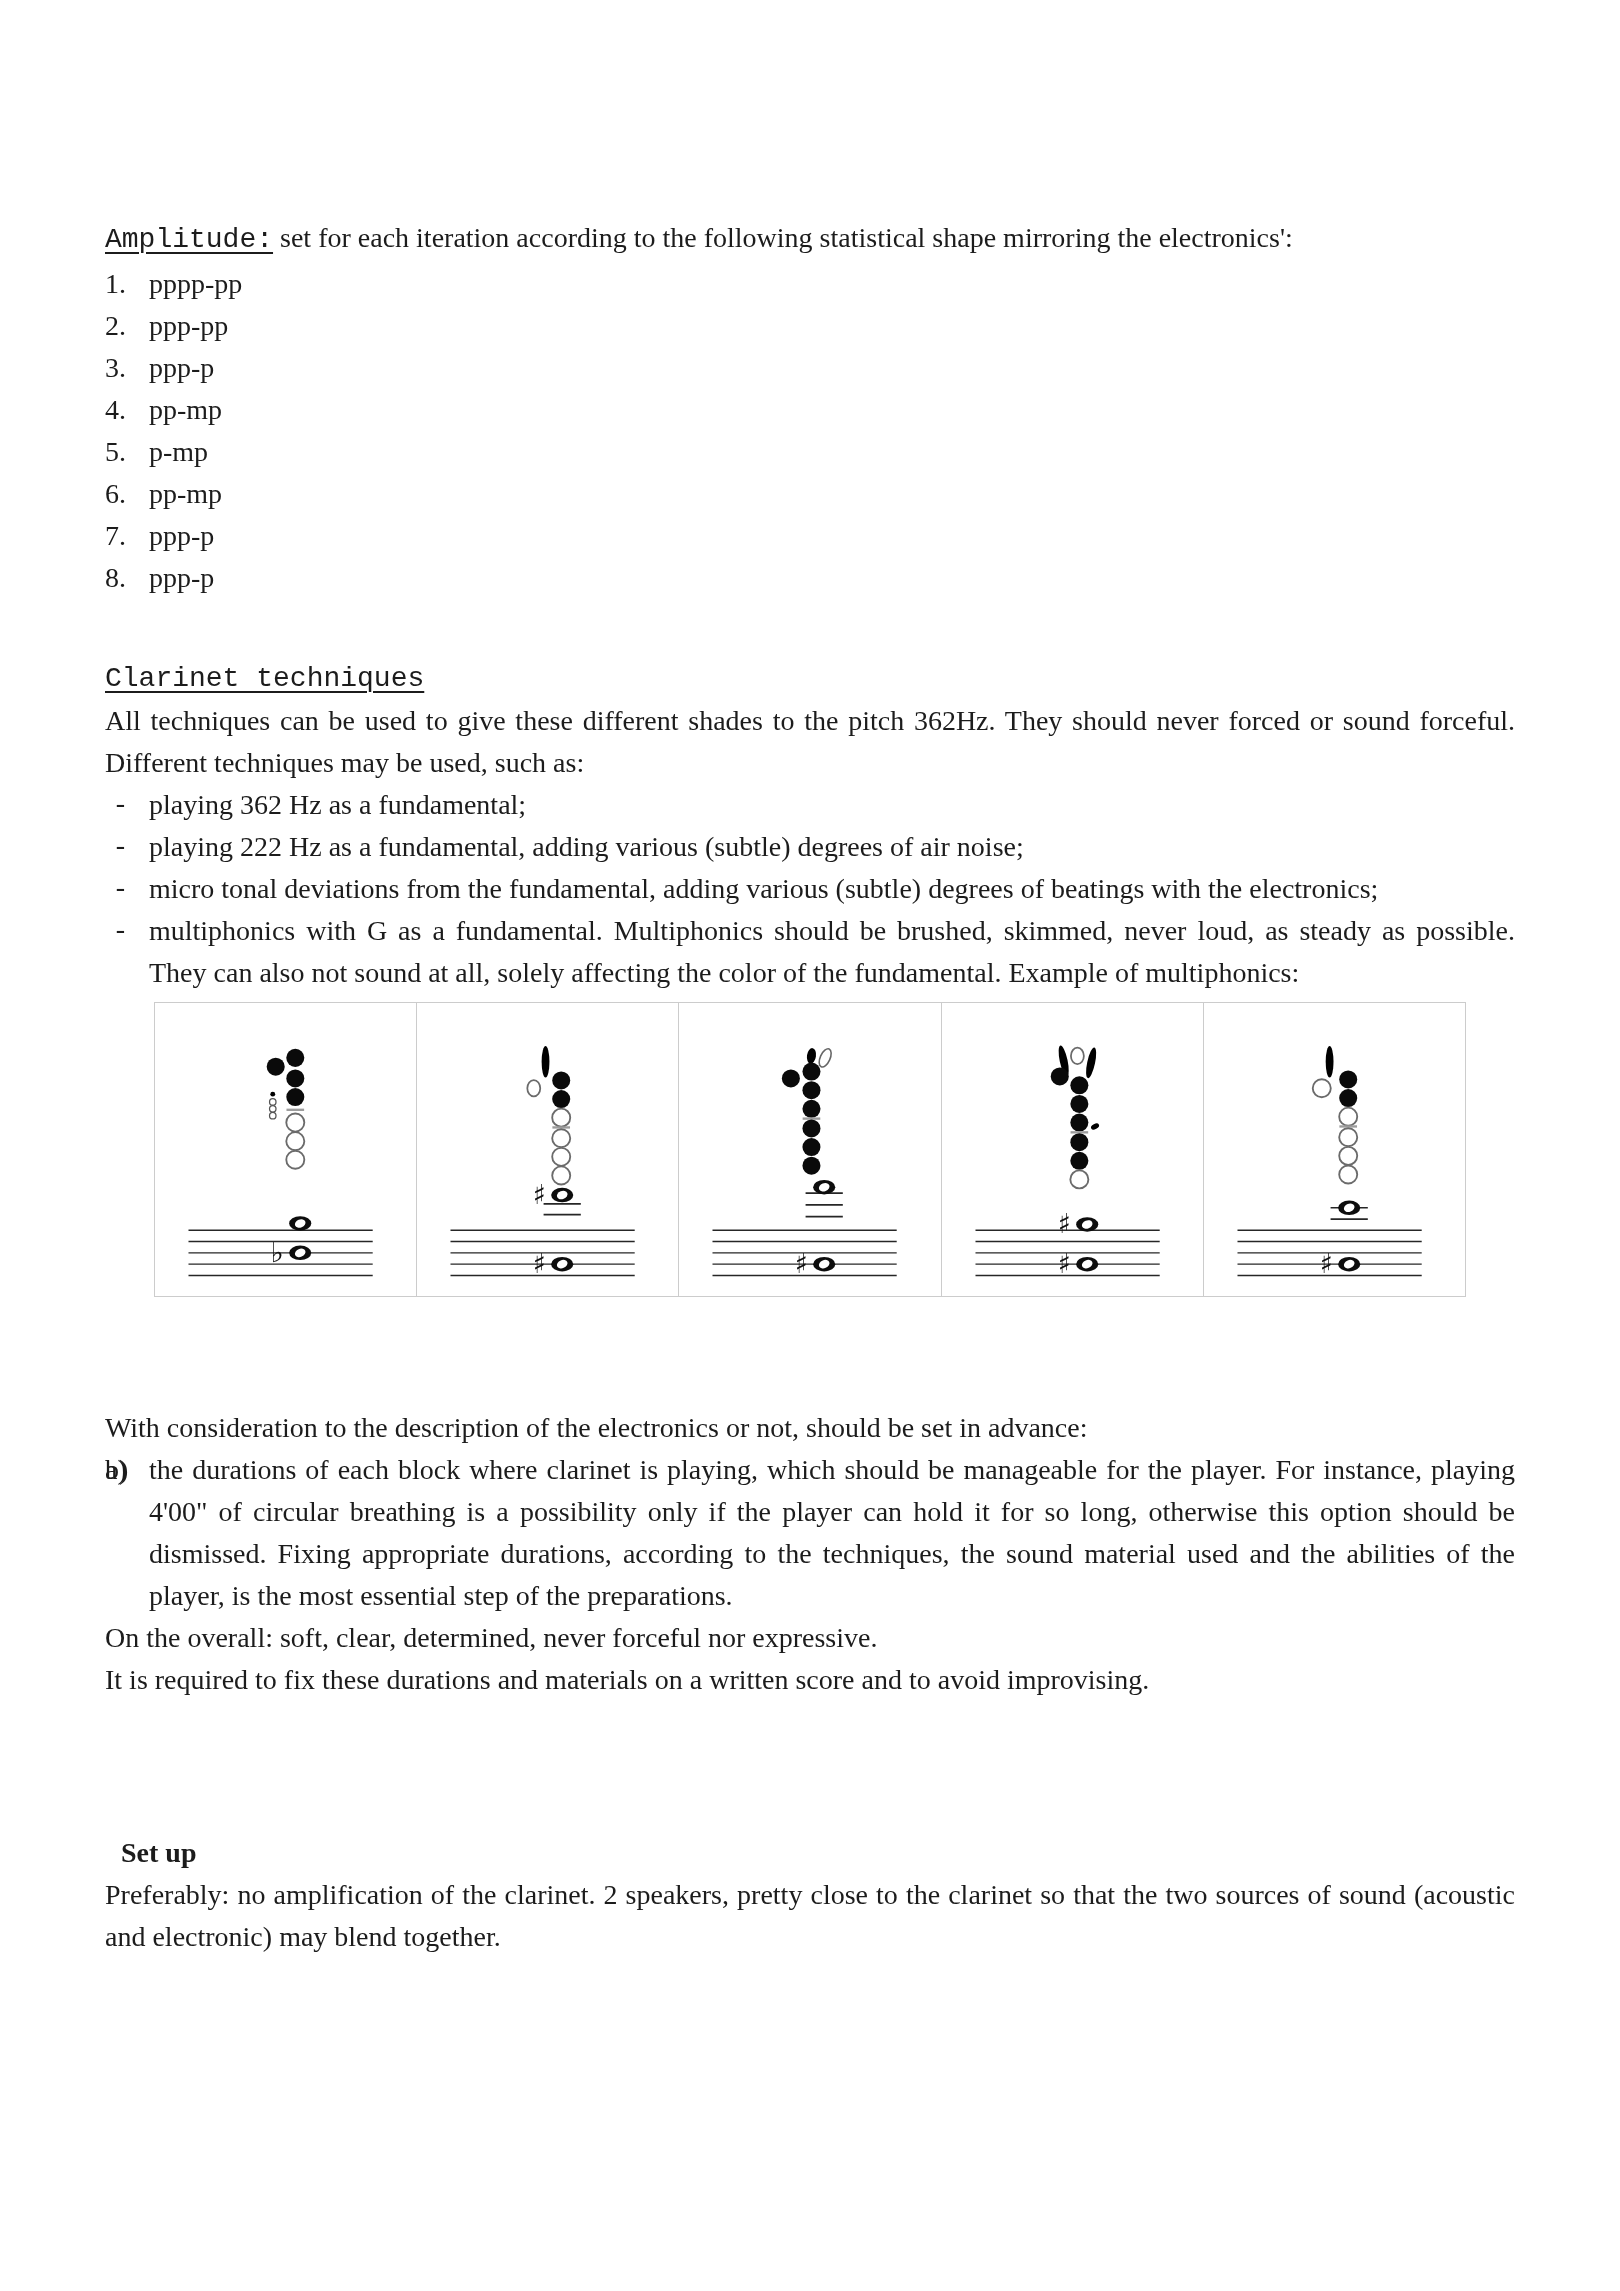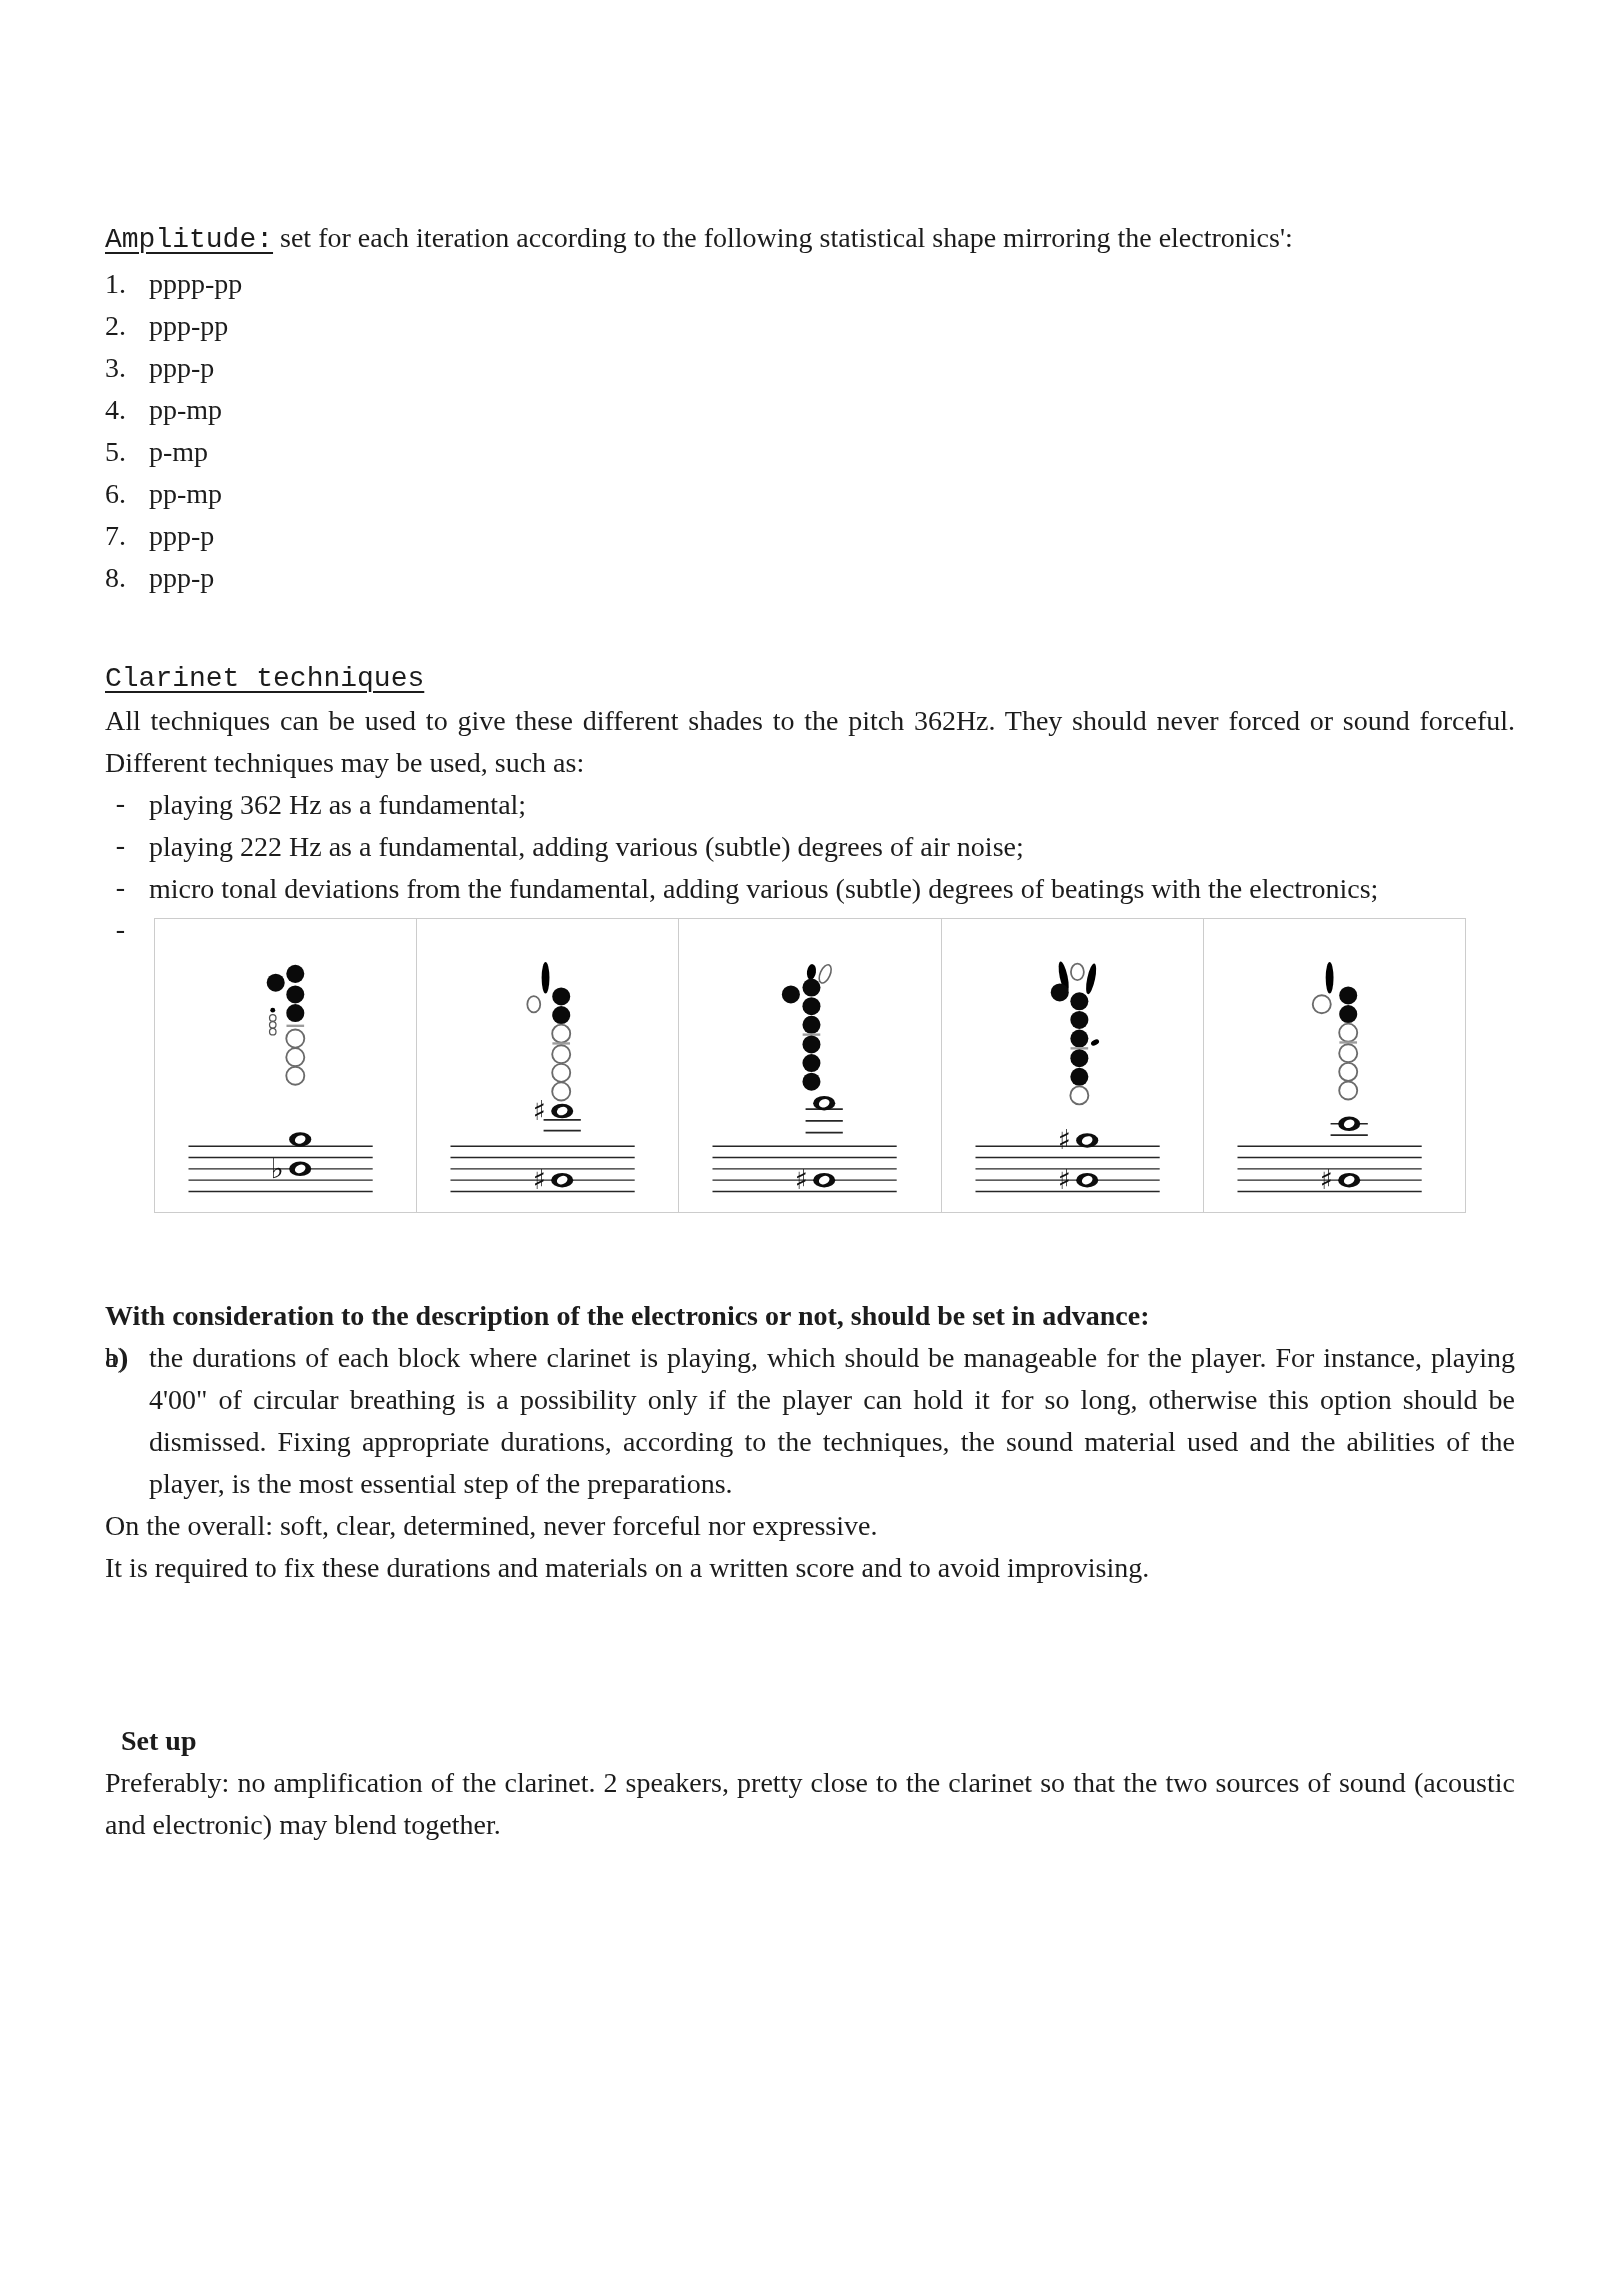--- a/index.html
+++ b/index.html
@@ -17,21 +17,21 @@
   .heading{margin:59px 0 0 0;font-weight:normal;font-size:28px;line-height:42px;}
   .bullets{margin:0;}
   .bullet{position:relative;padding-left:44px;text-align:justify;}
   .bullet .marker{position:absolute;left:10.8px;top:-2px;}
   .figure{
     margin:7.8px 0 0 49px;width:1312px;height:295px;box-sizing:border-box;
     border:1px solid #cccccc;display:flex;background:#fff;
   }
   .panel{flex:1 1 0;border-right:1px solid #cccccc;overflow:visible;}
   .panel:last-child{border-right:none;}
-  .consider{margin-top:82px;font-weight:bold;}
+  .consider{margin-top:110px;}
   .ab-list{margin:0;}
   .ab-item{position:relative;padding-left:44px;text-align:justify;}
   .ab-item .marker{position:absolute;left:0;}
   .setup-heading{margin:131px 0 0 16px;font-weight:bold;font-size:28px;line-height:42px;}
 </style>
 </head>
 <body>
 
 <p class="amplitude-p"><span class="u">Amplitude:</span><span> set for each iteration according to the following statistical shape mirroring the electronics':</span></p>
 
@@ -93,20 +93,21 @@
       <span>playing 222 Hz as a fundamental, adding various (subtle) degrees of air noise;</span>
     </div>
 
     <div class="bullet">
       <span class="marker">-</span>
       <span>micro tonal deviations from the fundamental, adding various (subtle) degrees of beatings with the electronics;</span>
     </div>
 
     <div class="bullet">
       <span class="marker">-</span>
+      <span>multiphonics with G as a fundamental. Multiphonics should be brushed, skimmed, never loud, as steady as possible. They can also not sound at all, solely affecting the color of the fundamental.  Example of multiphonics:</span>
     </div>
   </div>
 
 <div class="figure" id="figure">
     <div class="panel"><svg width="261" height="292" viewBox="0 0 266 298" style="font-size:29px">
         <g transform="translate(93,46)">
           <circle cx="50" cy="10" r="9.2" fill="#0a0a0a"></circle>
           <circle cx="30" cy="19" r="9.2" fill="#0a0a0a"></circle>
           <circle cx="50" cy="31" r="9.2" fill="#0a0a0a"></circle>
           <circle cx="50" cy="50" r="9.2" fill="#0a0a0a"></circle>

